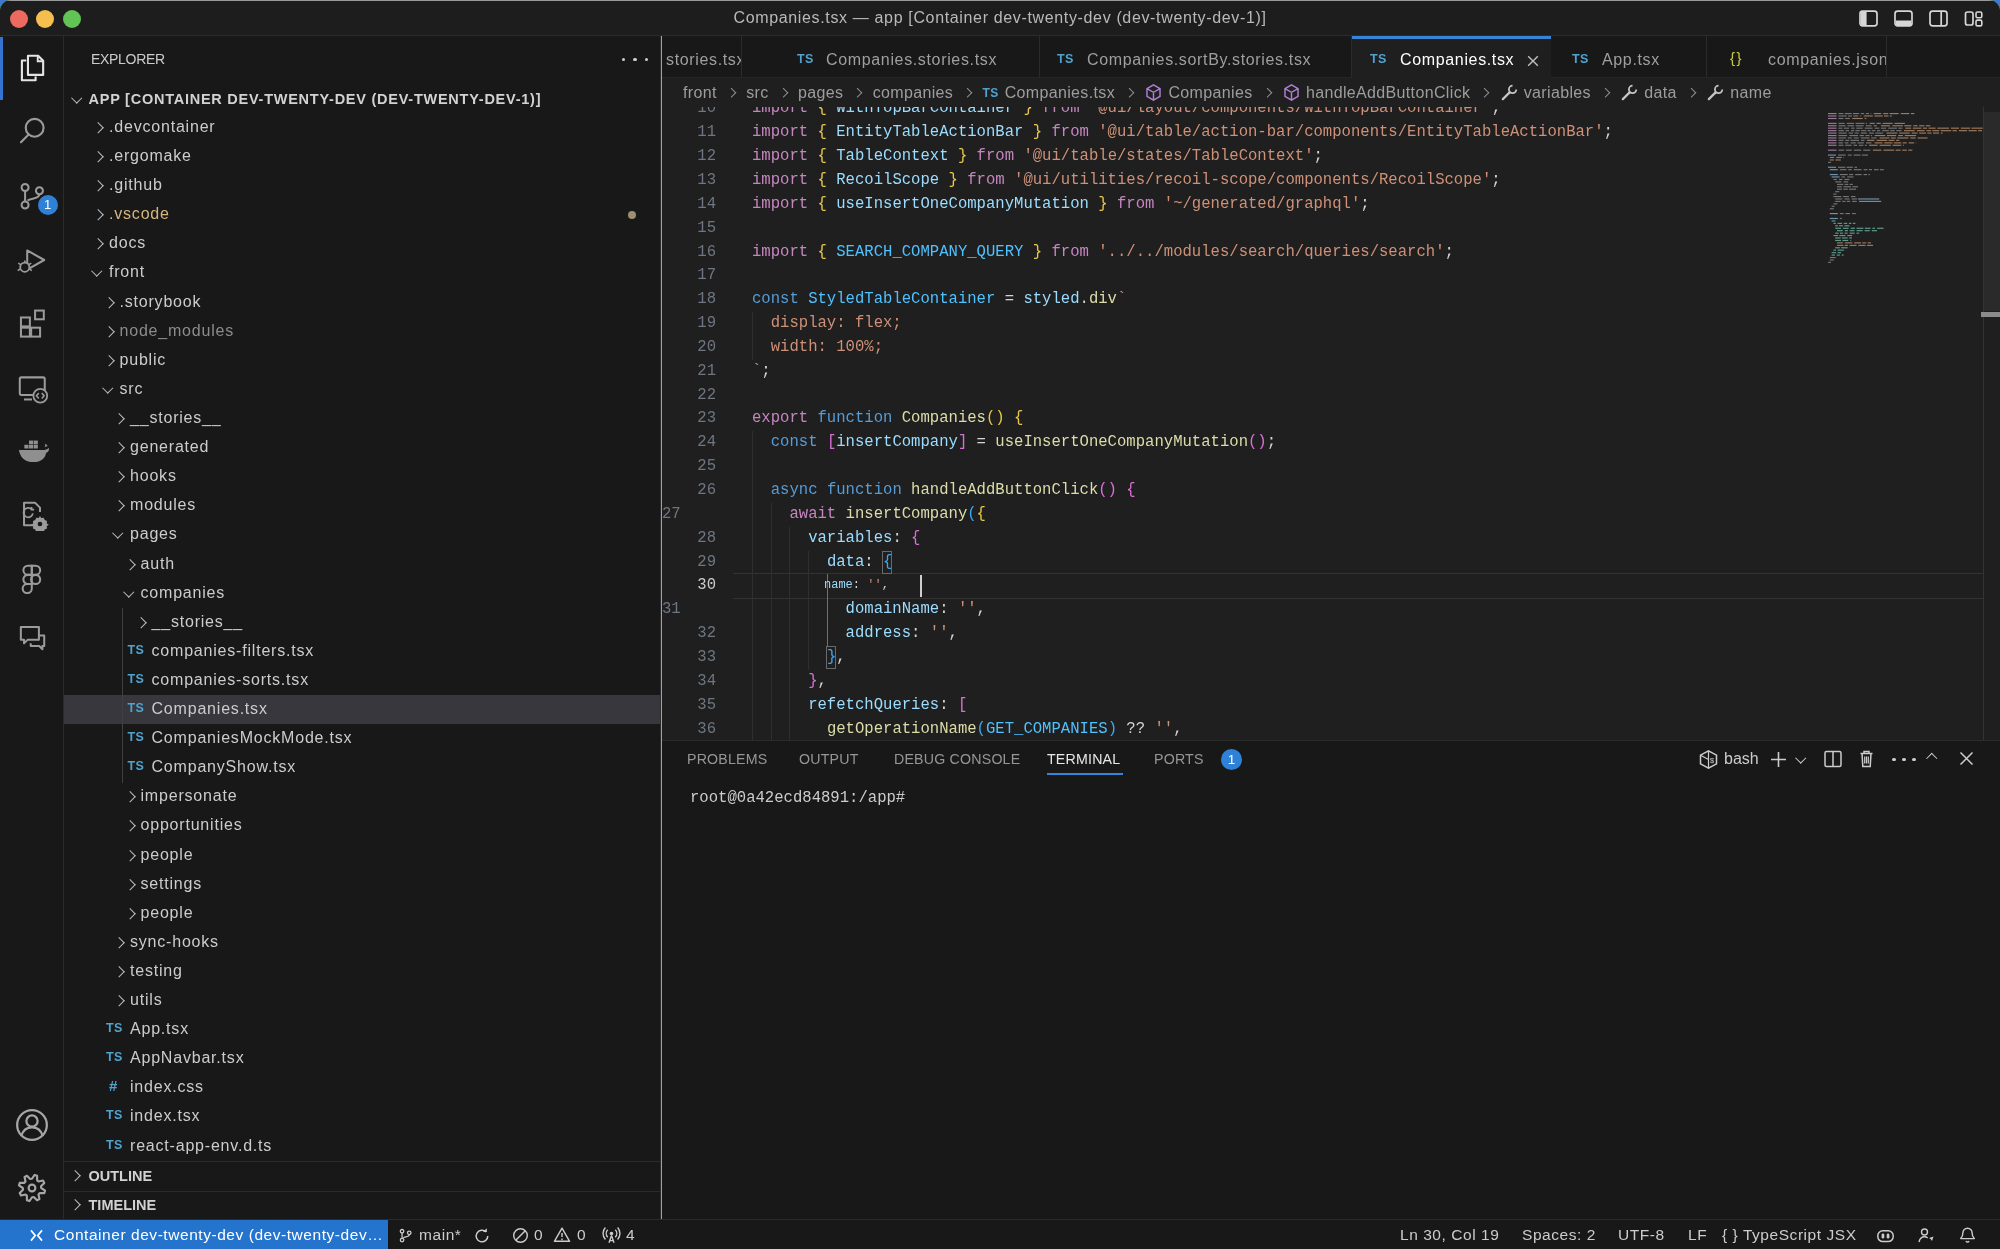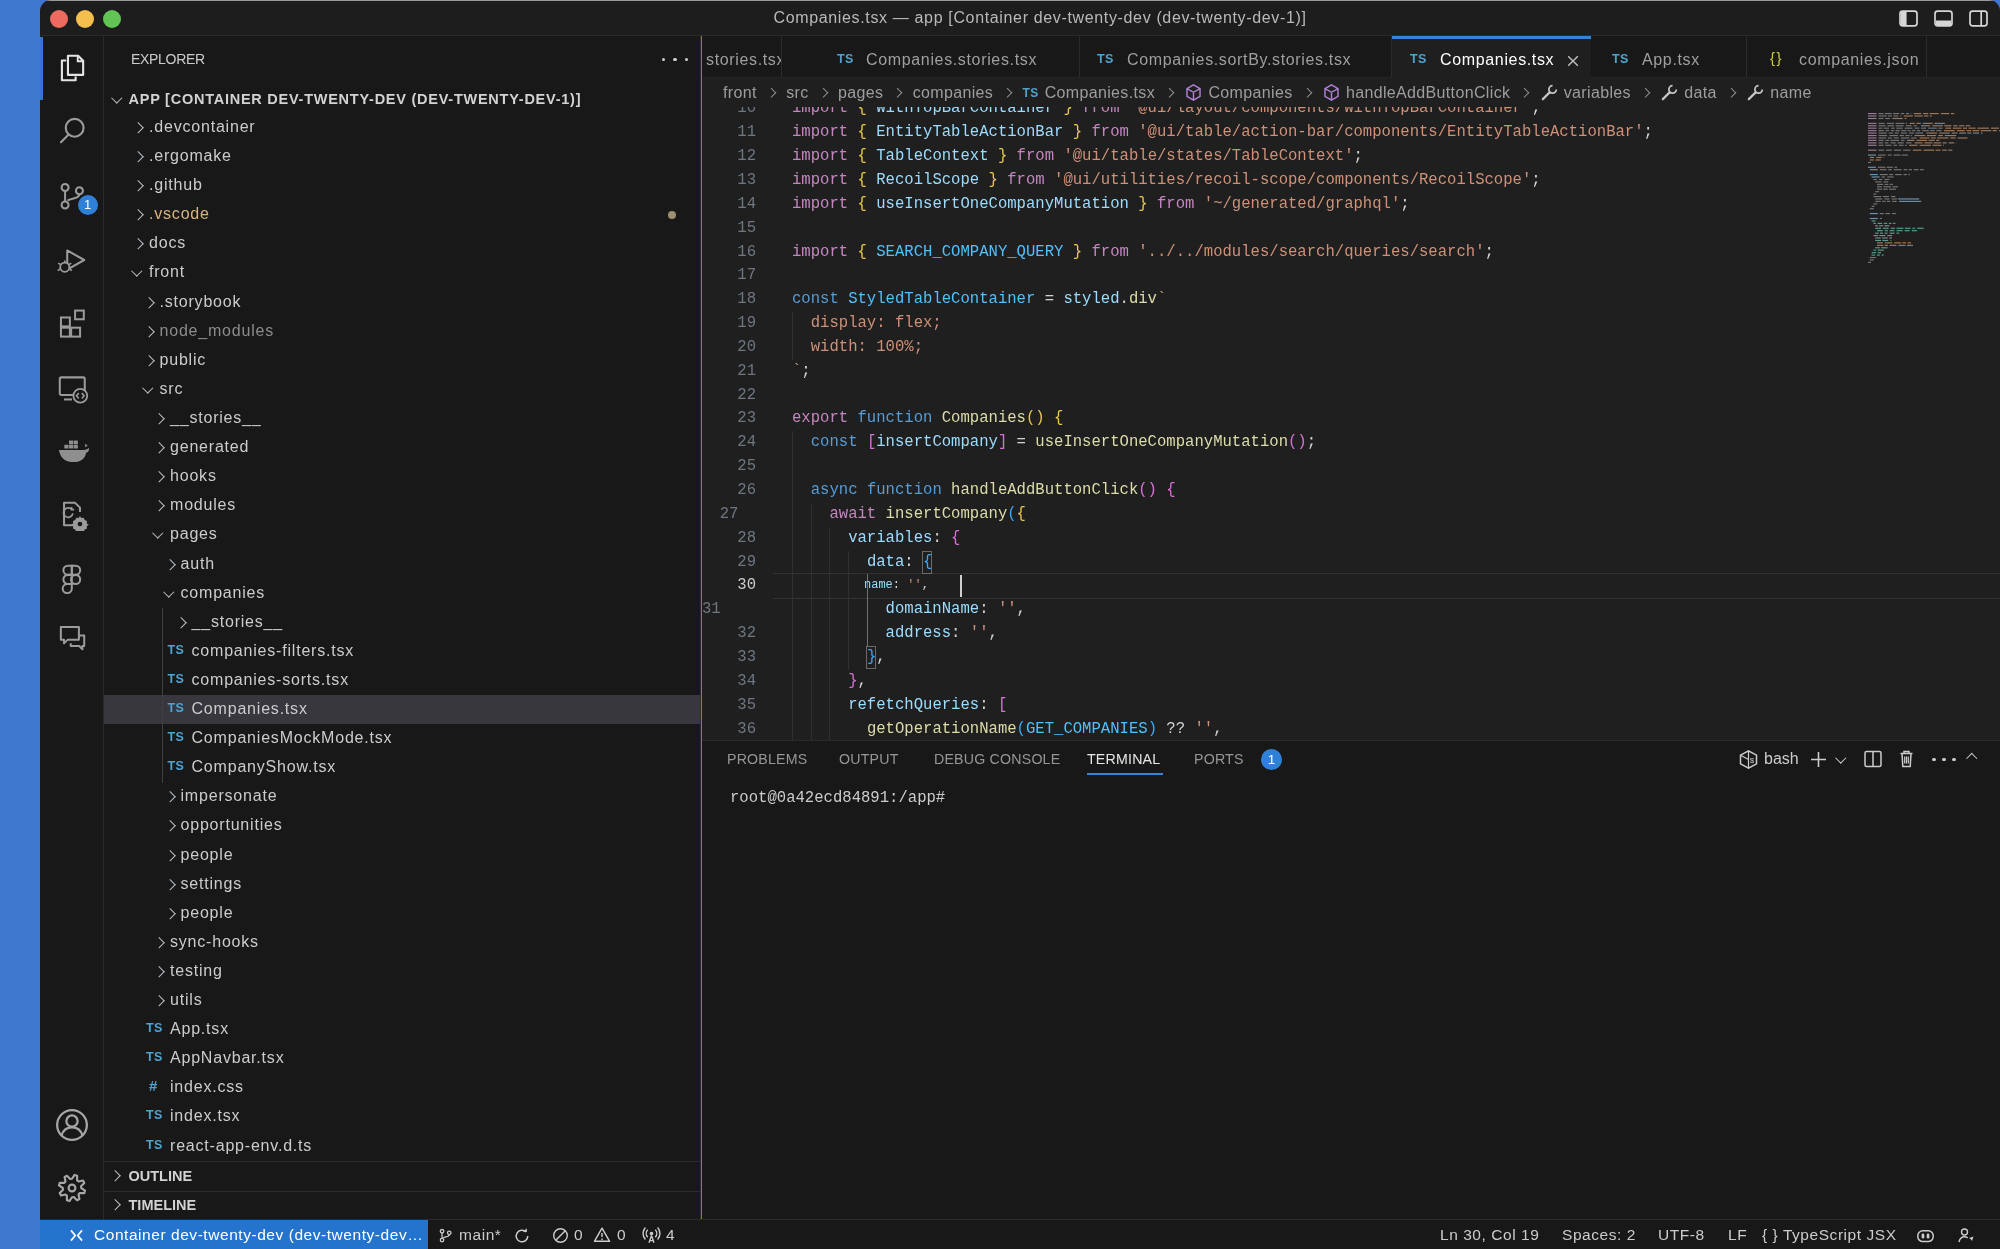--- a/index.html
+++ b/index.html
@@ -1,16 +1,16 @@
 <!DOCTYPE html>
 <html><head><meta charset="utf-8">
 <style>
 *{margin:0;padding:0;box-sizing:border-box}
 html,body{width:2000px;height:1249px;overflow:hidden;background:#3f79cf;font-family:"Liberation Sans",sans-serif;}
-#win{position:absolute;inset:0;border-radius:11px 11px 0 0;overflow:hidden;background:#8b5cf6;margin-left:40px;}
+#win{position:absolute;inset:0;border-radius:11px 11px 0 0;overflow:hidden;background:#84cc16;}
 .abs{position:absolute}
 .mono{font-family:"Liberation Mono",monospace}
 svg{display:block}
 .chev{position:absolute;width:7.5px;height:7.5px;border-right:1.7px solid #babfc4;border-bottom:1.7px solid #babfc4}
 .cr{transform:rotate(-45deg)}
 .cd{transform:rotate(45deg)}
 .crumbsep{width:7.4px;height:7.4px;border-right:1.6px solid #909090;border-bottom:1.6px solid #909090;margin-top:-2px;transform:rotate(-45deg);margin:0 11px;flex:none}
 .tsbadge{position:absolute;font-size:12.5px;font-weight:700;color:#4fa3ce;letter-spacing:.3px}
 .row{position:absolute;left:0;width:597px;height:29.1px;display:flex;align-items:center;color:#cccccc;font-size:16px;letter-spacing:0.8px}
 </style></head><body>
@@ -299,21 +299,21 @@
 <svg class="abs" style="left:173px;top:17px" width="16" height="16" viewBox="0 0 16 16">
           <path d="M3.2 3.2 L12.8 12.8 M12.8 3.2 L3.2 12.8" stroke="#c0c0c0" stroke-width="1.4"></path>
         </svg>
 </div>
 <div class="abs" style="left:889px;top:0;width:156px;height:41px;background:#181818;border-right:1px solid #2b2b2b;overflow:hidden">
 <span class="tsbadge" style="left:21px;top:15.5px">TS</span>
 <span class="abs" style="left:51px;top:15px;font-size:16px;color:#9f9f9f;letter-spacing:0.65px;white-space:nowrap">App.tsx</span>
 </div>
 <div class="abs" style="left:1045px;top:0;width:180px;height:41px;background:#181818;border-right:1px solid #2b2b2b;overflow:hidden">
 <span class="abs" style="left:23px;top:12.5px;font-size:15px;font-weight:400;color:#cbcb41;letter-spacing:1.6px">{}</span>
-<span class="abs" style="left:52px;top:15px;font-size:16px;color:#9f9f9f;letter-spacing:0.65px;white-space:nowrap">companies.json</span>
+<span class="abs" style="left:61px;top:15px;font-size:16px;color:#9f9f9f;letter-spacing:0.65px;white-space:nowrap">companies.json</span>
 </div>
 
 </div>
 <div class="abs" style="left:662px;top:78px;width:1338px;height:29px;background:#1f1f1f;display:flex;align-items:center;color:#9d9d9d;font-size:16px;letter-spacing:0.35px;padding-left:21px;overflow:hidden">
 <span>front</span>
       <span class="crumbsep"></span>
       <span>src</span>
       <span class="crumbsep"></span>
       <span>pages</span>
       <span class="crumbsep"></span>
@@ -386,21 +386,21 @@
 <div class="abs mono" style="left:0;top:276.6px;width:54px;height:23.85px;line-height:23.85px;text-align:right;color:#6e7681;font-size:15.6px">22</div>
 <div class="abs mono" style="left:90.0px;top:276.6px;height:23.85px;line-height:23.85px;font-size:15.6px;white-space:pre"></div>
 <div class="abs mono" style="left:0;top:300.4px;width:54px;height:23.85px;line-height:23.85px;text-align:right;color:#6e7681;font-size:15.6px">23</div>
 <div class="abs mono" style="left:90.0px;top:300.4px;height:23.85px;line-height:23.85px;font-size:15.6px;white-space:pre"><span style="color:#C586C0">export</span><span style="color:#D4D4D4"> </span><span style="color:#569CD6">function</span><span style="color:#D4D4D4"> </span><span style="color:#DCDCAA">Companies</span><span style="color:#E8C84A">()</span><span style="color:#D4D4D4"> </span><span style="color:#E8C84A">{</span></div>
 <div class="abs mono" style="left:0;top:324.3px;width:54px;height:23.85px;line-height:23.85px;text-align:right;color:#6e7681;font-size:15.6px">24</div>
 <div class="abs mono" style="left:90.0px;top:324.3px;height:23.85px;line-height:23.85px;font-size:15.6px;white-space:pre"><span style="color:#D4D4D4">  </span><span style="color:#569CD6">const</span><span style="color:#D4D4D4"> </span><span style="color:#D670D6">[</span><span style="color:#9CDCFE">insertCompany</span><span style="color:#D670D6">]</span><span style="color:#D4D4D4"> = </span><span style="color:#DCDCAA">useInsertOneCompanyMutation</span><span style="color:#D670D6">()</span><span style="color:#D4D4D4">;</span></div>
 <div class="abs mono" style="left:0;top:348.1px;width:54px;height:23.85px;line-height:23.85px;text-align:right;color:#6e7681;font-size:15.6px">25</div>
 <div class="abs mono" style="left:90.0px;top:348.1px;height:23.85px;line-height:23.85px;font-size:15.6px;white-space:pre"></div>
 <div class="abs mono" style="left:0;top:372.0px;width:54px;height:23.85px;line-height:23.85px;text-align:right;color:#6e7681;font-size:15.6px">26</div>
 <div class="abs mono" style="left:90.0px;top:372.0px;height:23.85px;line-height:23.85px;font-size:15.6px;white-space:pre"><span style="color:#D4D4D4">  </span><span style="color:#569CD6">async</span><span style="color:#D4D4D4"> </span><span style="color:#569CD6">function</span><span style="color:#D4D4D4"> </span><span style="color:#DCDCAA">handleAddButtonClick</span><span style="color:#D670D6">()</span><span style="color:#D4D4D4"> </span><span style="color:#D670D6">{</span></div>
-<div class="abs mono" style="left:0;top:395.8px;width:54px;height:23.85px;line-height:23.85px;text-align:center;color:#6e7681;font-size:15.6px">27</div>
+<div class="abs mono" style="left:0;top:395.8px;width:54px;height:23.85px;line-height:23.85px;text-align:left;color:#6e7681;font-size:15.6px">27</div>
 <div class="abs mono" style="left:90.0px;top:395.8px;height:23.85px;line-height:23.85px;font-size:15.6px;white-space:pre"><span style="color:#D4D4D4">    </span><span style="color:#C586C0">await</span><span style="color:#D4D4D4"> </span><span style="color:#DCDCAA">insertCompany</span><span style="color:#39A9F4">(</span><span style="color:#E8C84A">{</span></div>
 <div class="abs mono" style="left:0;top:419.7px;width:54px;height:23.85px;line-height:23.85px;text-align:right;color:#6e7681;font-size:15.6px">28</div>
 <div class="abs mono" style="left:90.0px;top:419.7px;height:23.85px;line-height:23.85px;font-size:15.6px;white-space:pre"><span style="color:#D4D4D4">      </span><span style="color:#9CDCFE">variables</span><span style="color:#D4D4D4">: </span><span style="color:#D670D6">{</span></div>
 <div class="abs mono" style="left:0;top:443.5px;width:54px;height:23.85px;line-height:23.85px;text-align:right;color:#6e7681;font-size:15.6px">29</div>
 <div class="abs mono" style="left:90.0px;top:443.5px;height:23.85px;line-height:23.85px;font-size:15.6px;white-space:pre"><span style="color:#D4D4D4">        </span><span style="color:#9CDCFE">data</span><span style="color:#D4D4D4">: </span><span style="color:#39A9F4">{</span></div>
 <div class="abs mono" style="left:0;top:467.4px;width:54px;height:23.85px;line-height:23.85px;text-align:right;color:#cccccc;font-size:15.6px">30</div>
 <div class="abs mono" style="left:90.0px;top:467.4px;height:23.85px;line-height:23.85px;font-size:12px;white-space:pre"><span style="color:#D4D4D4">          </span><span style="color:#9CDCFE">name</span><span style="color:#D4D4D4">: </span><span style="color:#CE9178">''</span><span style="color:#D4D4D4">,</span></div>
 <div class="abs mono" style="left:0;top:491.2px;width:54px;height:23.85px;line-height:23.85px;color:#6e7681;font-size:15.6px">31</div>
 <div class="abs mono" style="left:90.0px;top:491.2px;height:23.85px;line-height:23.85px;font-size:15.6px;white-space:pre"><span style="color:#D4D4D4">          </span><span style="color:#9CDCFE">domainName</span><span style="color:#D4D4D4">: </span><span style="color:#CE9178">''</span><span style="color:#D4D4D4">,</span></div>
 <div class="abs mono" style="left:0;top:515.1px;width:54px;height:23.85px;line-height:23.85px;text-align:right;color:#6e7681;font-size:15.6px">32</div>

